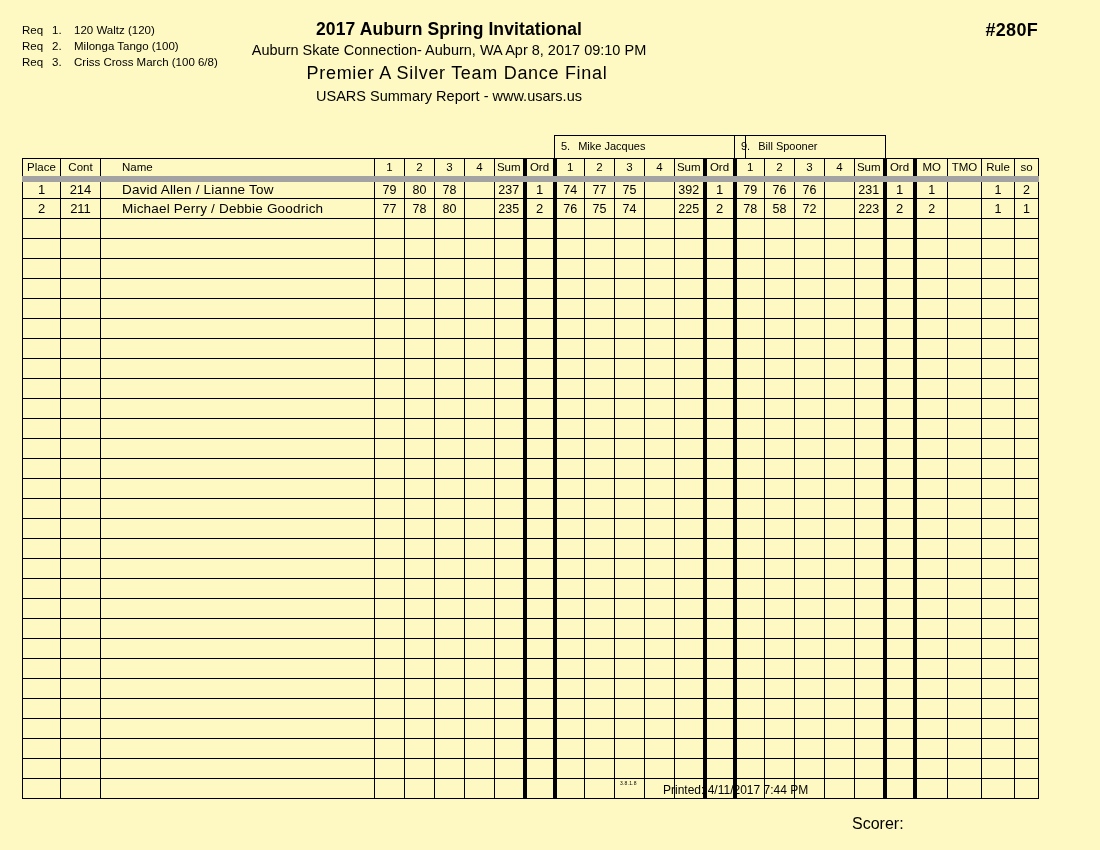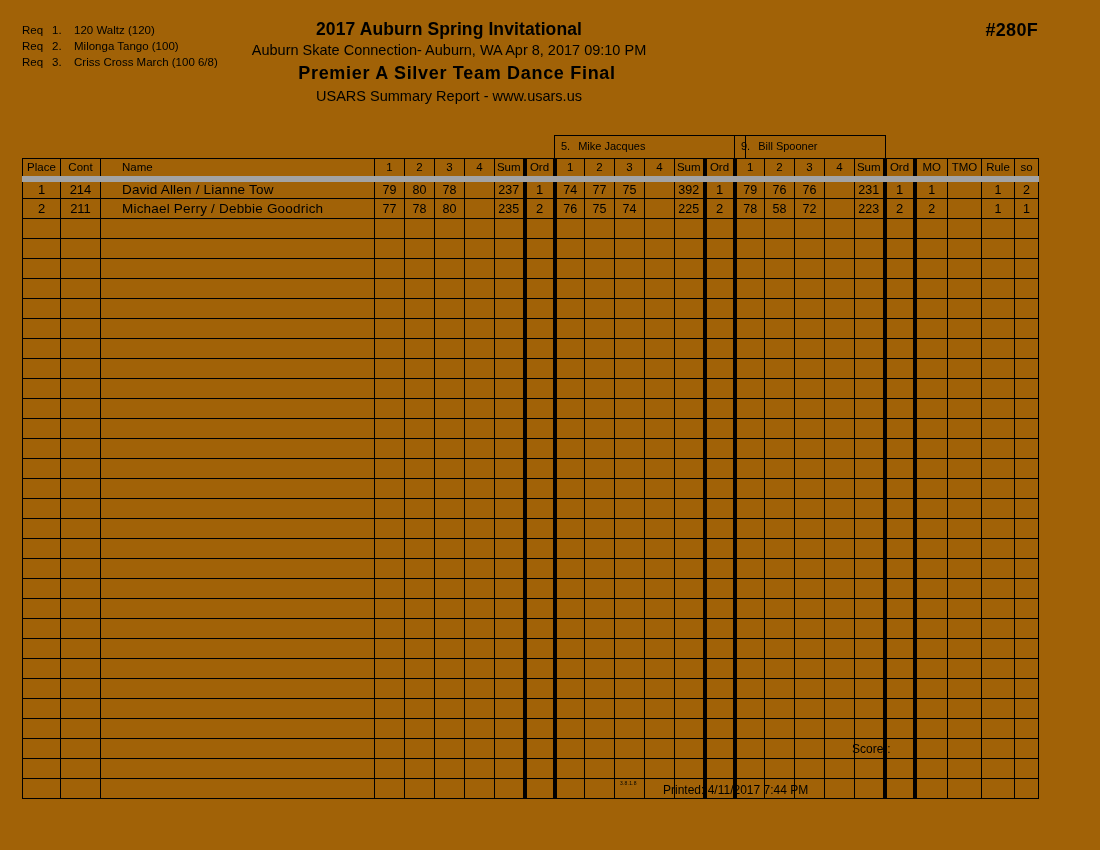--- a/index.html
+++ b/index.html
@@ -8,21 +8,21 @@
     width: 1100px; height: 850px;
     background: #ffffff;
     font-family: "Liberation Sans", sans-serif;
     color: #000000;
     overflow: hidden;
   }
   #page {
     position: relative;
     width: 1100px;
     height: 850px;
-    background: #a16207;
+    background: #fef9c3;
   }
 
   
   #reqs {
     position: absolute;
     left: 22px;
     top: 22px;
     font-size: 11.5px;
     line-height: 16px;
     letter-spacing: 0px;
@@ -45,21 +45,21 @@
     line-height: 22px;
     letter-spacing: 0.1px;
   }
   #title-venue {
     font-size: 14.5px;
     font-weight: normal;
     line-height: 21px;
   }
   #title-event {
     font-size: 18px;
-    font-weight: bold;
+    font-weight: normal;
     line-height: 24px;
     letter-spacing: 0.7px;
     margin-left: 16px;
   }
   #title-report {
     font-size: 14.5px;
     font-weight: normal;
     line-height: 22px;
   }
 
@@ -142,22 +142,22 @@
   #footer-printed {
     position: absolute;
     left: 663px;
     top: 783px;
     font-size: 12px;
     white-space: nowrap;
   }
   #footer-scorer {
     position: absolute;
     left: 852px;
-    top: 742px;
-    font-size: 12px;
+    top: 815px;
+    font-size: 16px;
     white-space: nowrap;
   }
 </style>
 </head>
 <body>
 
 <div id="page">
 
   <div id="reqs">
     <span class="req-line">

